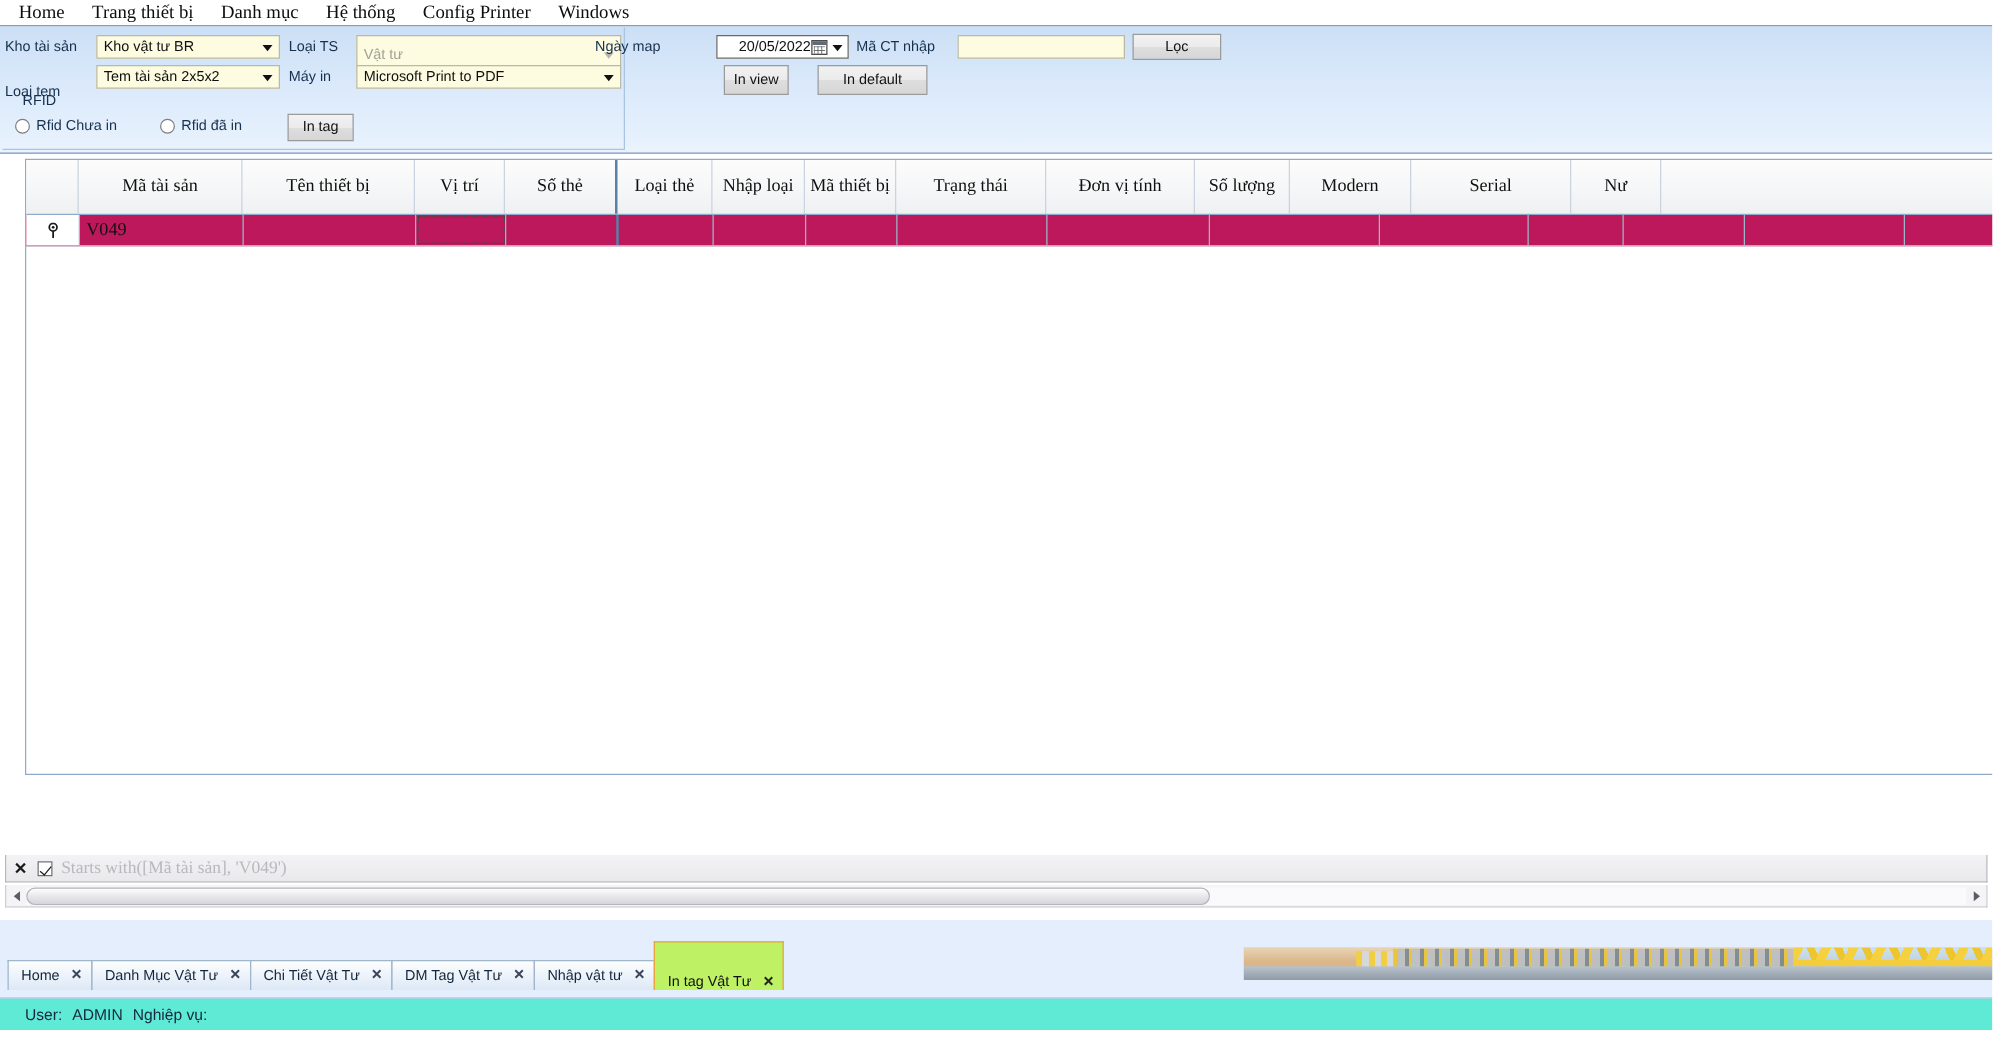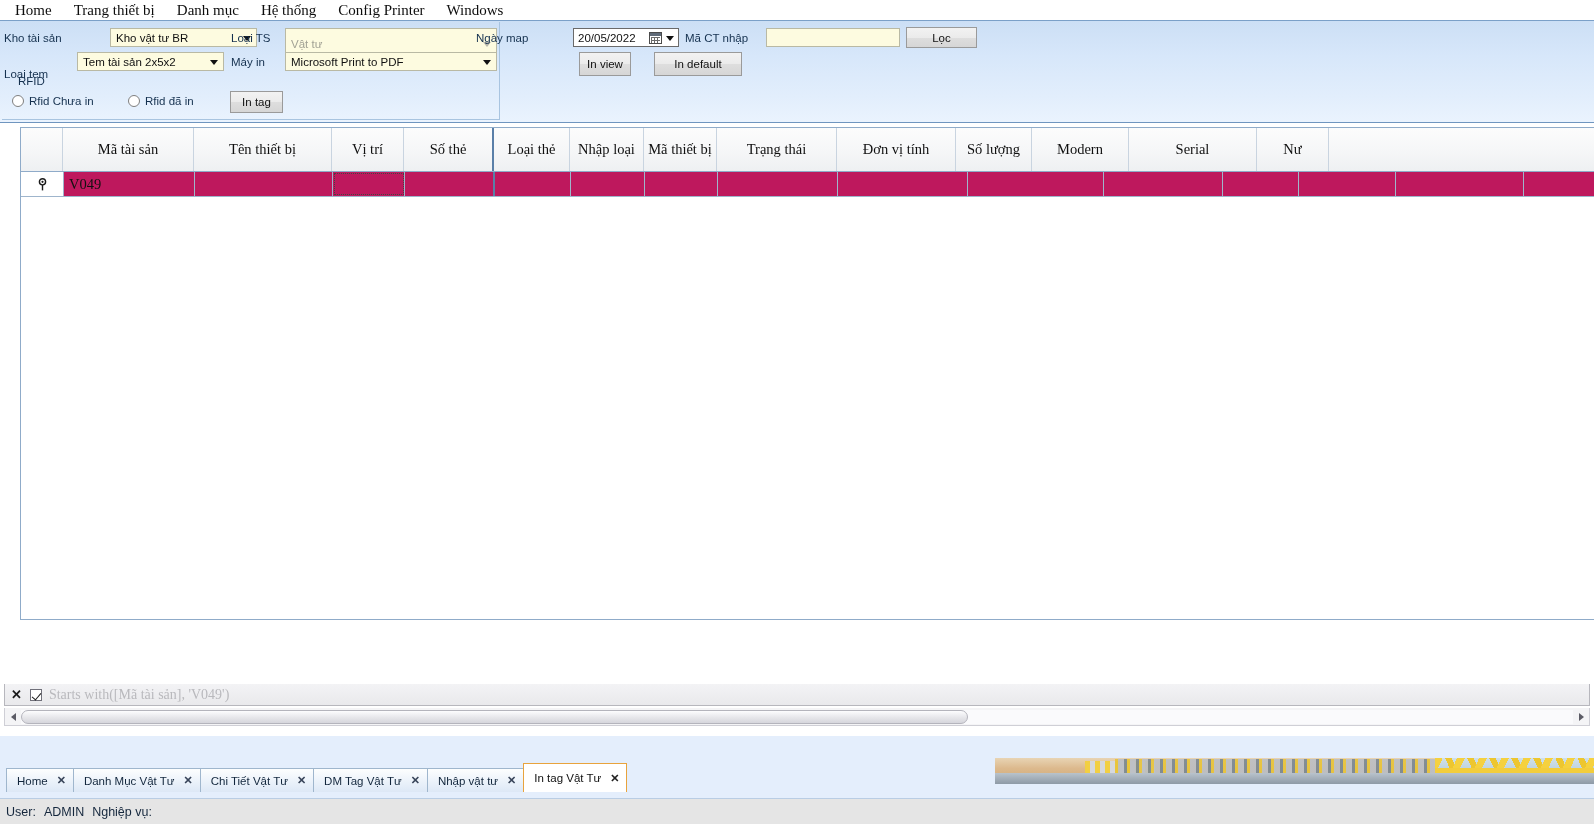--- a/index.html
+++ b/index.html
@@ -104,21 +104,21 @@
   }
   .datebox {
     position: absolute;
     background: #ffffff;
     border: 1px solid #6a6a6a;
     box-sizing: border-box;
     font-size: 11.5px;
     color: #101010;
     display: flex;
     align-items: center;
-    padding-left: 4px;
+    padding-left: 17px;
   }
   .datebox .cal {
     position: absolute;
     right: 16px; top: 3px;
     width: 13px; height: 12px;
     border: 1px solid #4b4b4b;
     background:
       linear-gradient(to bottom, #5f6a78 0 3px, #ffffff 3px 100%);
     box-sizing: border-box;
   }
@@ -429,49 +429,50 @@
     background: linear-gradient(to bottom, #fdfefe 0%, #eef4fb 45%, #dde8f6 100%);
     border: 1px solid #9fb6cd;
     border-bottom: none;
     box-sizing: border-box;
     font-size: 11.5px;
     color: #12263c;
     white-space: nowrap;
     cursor: default;
   }
   .tab.active {
-    background: #ffffff;
+    background: #bef264;
     border-color: #e8a33d;
     border-top: 1px solid #e8a33d;
-    height: 29px;
+    height: 39px;
     color: #101010;
     position: relative;
     z-index: 3;
+    align-items: flex-end;
   }
   .tab .tx {
     margin-left: 9px;
     font-size: 11px;
     font-weight: bold;
     color: #39455a;
     line-height: 1;
     cursor: default;
   }
   .tab.active .tx { color: #222; }
 
   
   .statusbar {
     position: absolute;
     left: 0; top: 798px;
     width: 1594px; height: 26px;
-    background: #e5e5e5;
+    background: #5eead4;
     border-top: 1px solid #b9cde4;
     box-sizing: border-box;
     display: flex;
     align-items: center;
-    padding-left: 6px;
+    padding-left: 20px;
   }
   .statusbar .sl {
     font-size: 12.5px;
     color: #15273d;
     white-space: nowrap;
     margin-right: 8px;
     cursor: default;
   }
   .footerline {
     position: absolute;
@@ -492,21 +493,21 @@
     <div class="mitem">Hệ thống</div>
     <div class="mitem">Config Printer</div>
     <div class="mitem">Windows</div>
   </div>
 
   <div class="toolbar">
 
     <div class="grp-left"></div>
 
     <div class="lbl" style="left:4px; top:11px;">Kho tài sản</div>
-    <div class="combo" style="left:77px; top:7px; width:147px; height:19px;margin-left:33px;">
+    <div class="combo" style="left:77px; top:7px; width:147px; height:19px;">
       <span>Kho vật tư BR</span>
       <i class="arrow"></i>
     </div>
 
     <div class="lbl" style="left:231px; top:11px;">Loại TS</div>
     <div class="combo disabled" style="left:285px; top:7px; width:212px; height:31px;">
       <span>Vật tư</span>
       <i class="arrow"></i>
     </div>
 

